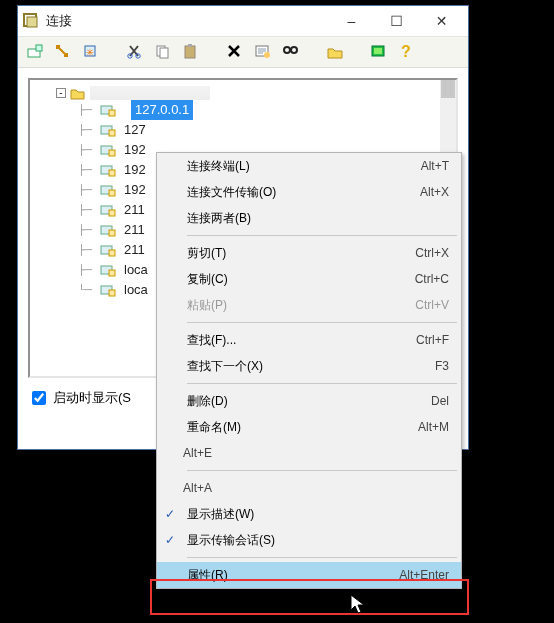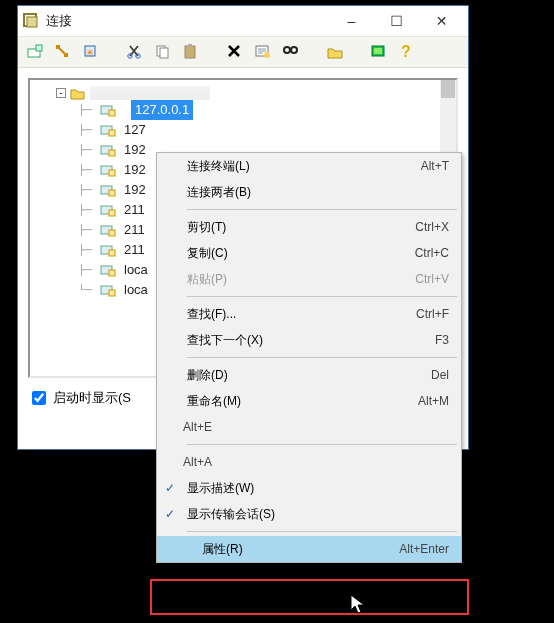--- a/index.html
+++ b/index.html
@@ -43,21 +43,21 @@
     background:#f1f1f1; border:1px solid #b5b5b5; box-shadow: 2px 2px 4px rgba(0,0,0,.25);
     font-size:12px;
   }
   .ctxmenu .col-check { width:26px; display:flex; align-items:center; justify-content:center; color:#2a5db0;}
   .ctxmenu .item { height:26px; display:flex; align-items:center; padding-right:12px; }
   .ctxmenu .item .label { flex:1; padding-left:4px;}
   .ctxmenu .item .shortcut { color:#444; }
   .ctxmenu .item.disabled { color:#9a9a9a; }
   .ctxmenu .item.disabled .shortcut { color:#9a9a9a; }
   .ctxmenu .sep { height:1px; background:#c8c8c8; margin: 4px 4px 4px 30px; }
-  .ctxmenu .item.highlight { background:#a7d8ef;gap:15px; }
+  .ctxmenu .item.highlight { background:#a7d8ef; }
   .redbox { position:absolute; border:2px solid #e33; pointer-events:none;}
   .cursor { position:absolute; left:350px; top:594px; pointer-events:none; }
   .cursor svg { display:block;}
   
   .ic { display:block; }
 </style>
 </head>
 <body>
 
 <div class="window">
@@ -285,20 +285,25 @@
 </div>
 
 <div class="ctxmenu" id="ctxmenu">
     <div class="item">
       <span class="col-check"></span>
       <span class="label">连接终端(L)</span>
       <span class="shortcut">Alt+T</span>
     </div>
     <div class="item">
       <span class="col-check"></span>
+      <span class="label">连接文件传输(O)</span>
+      <span class="shortcut">Alt+X</span>
+    </div>
+    <div class="item">
+      <span class="col-check"></span>
       <span class="label">连接两者(B)</span>
       <span class="shortcut"></span>
     </div>
     <div class="sep"></div>
     <div class="item">
       <span class="col-check"></span>
       <span class="label">剪切(T)</span>
       <span class="shortcut">Ctrl+X</span>
     </div>
     <div class="item">

